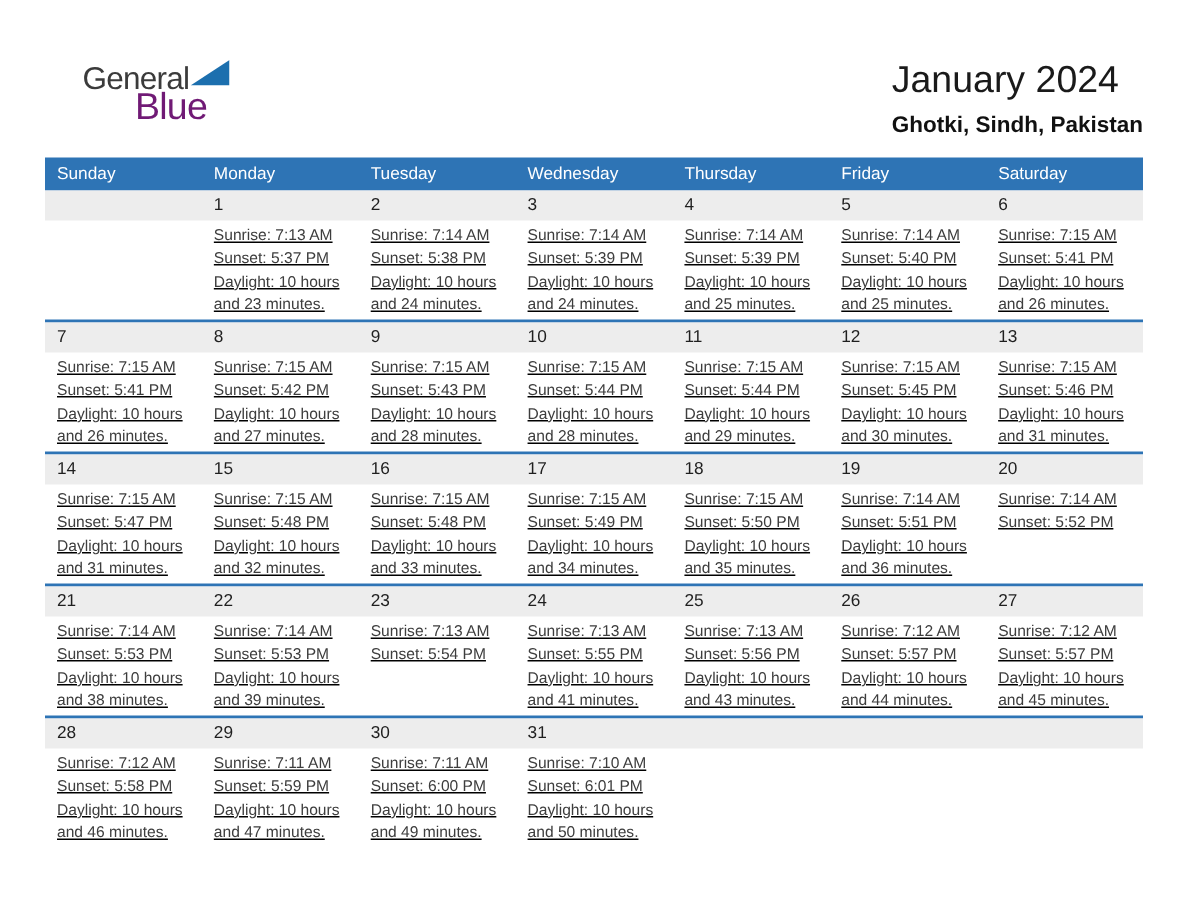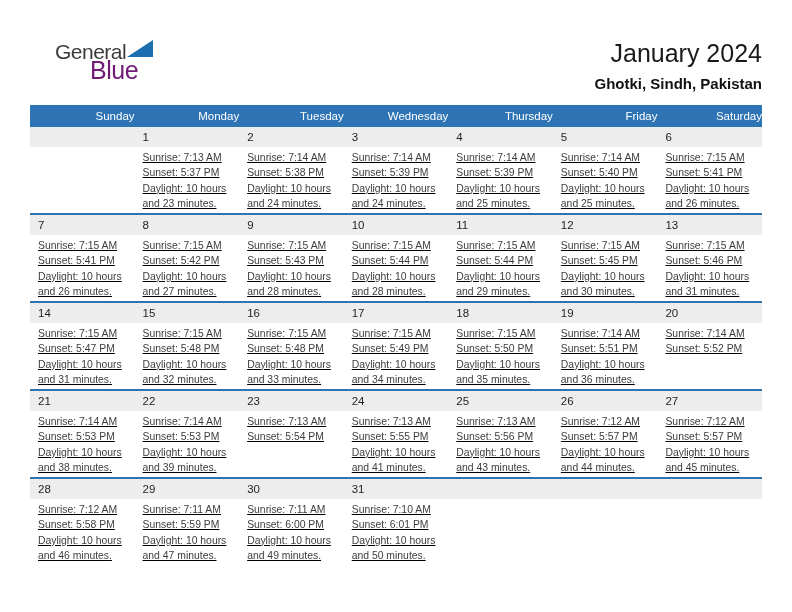--- a/index.html
+++ b/index.html
@@ -10,28 +10,28 @@
     position:relative;
     overflow:hidden;
   }
   
   .logo{position:absolute;left:33px;top:40px;width:110px;margin-left:22px;}
   .logo-top{display:flex;align-items:flex-end;line-height:1;}
   .logo-general{font-size:21px;color:#3b3b3b;letter-spacing:-0.5px;}
   .logo-tri{margin-left:1px;margin-bottom:2px;}
   .logo-blue{font-size:25px;color:#701a75;letter-spacing:-0.5px;line-height:1;margin-left:35px;margin-top:-4px;}
   
-  .titles{position:absolute;right:30px;top:38px;text-align:right;}
+  .titles{position:absolute;right:30px;top:38px;text-align:left;}
   .page-title{font-size:25px;color:#1a1a1a;line-height:1.2;}
   .page-subtitle{font-size:15px;font-weight:bold;color:#111;margin-top:7px;}
   
   .calendar{position:absolute;left:30px;top:105px;width:732px;}
   .weekday-row{
     display:grid;grid-template-columns:repeat(7,1fr);
-    background:#2e74b5;height:22px;align-items:center;text-align:right;
+    background:#2e74b5;height:22px;align-items:center;
   }
   .weekday-cell{color:#ffffff;font-size:11.5px;padding-left:8px;}
   .week{border-top:2px solid #2e74b5;}
   .week:first-of-type{border-top:none;}
   .nums{
     display:grid;grid-template-columns:repeat(7,1fr);
     background:#ededed;height:20px;align-items:center;
   }
   .num-cell{font-size:11.5px;color:#1f1f1f;padding-left:8px;}
   .details{

